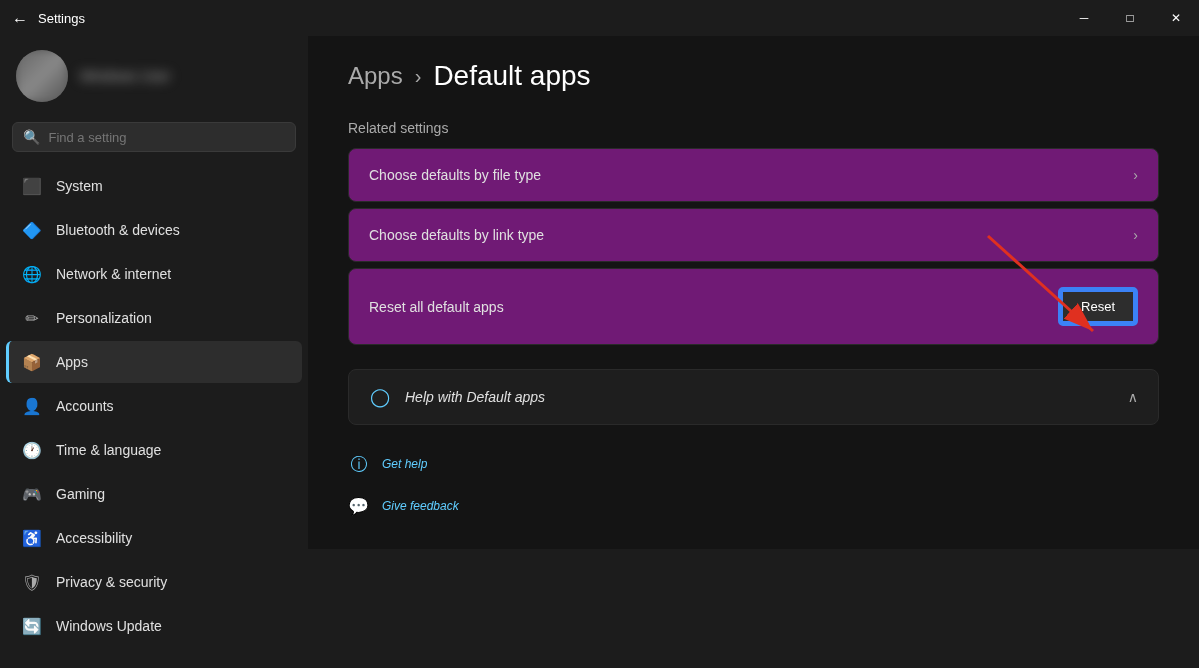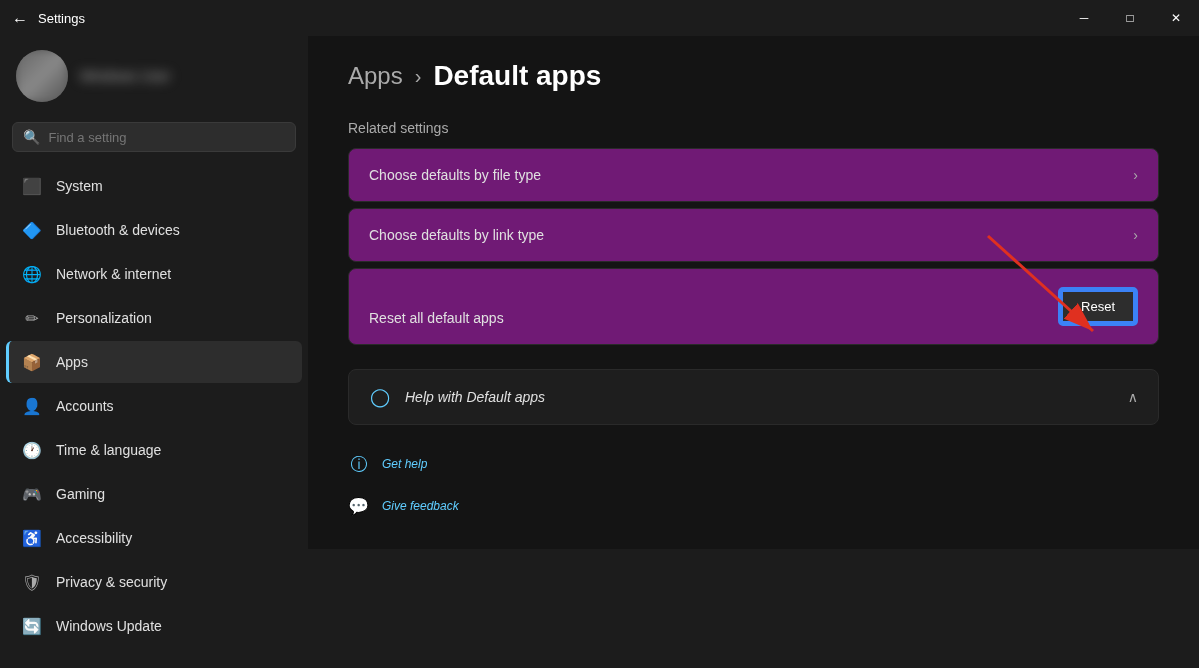--- a/index.html
+++ b/index.html
@@ -187,21 +187,21 @@
       cursor: pointer;
       font-weight: 400;
     }
     .breadcrumb-sep {
       font-size: 20px;
       color: #aaa;
       margin: 0 4px;
     }
     .page-title {
       font-size: 28px;
-      font-weight: 700;
+      font-weight: 400;
       color: #ffffff;
     }
 
     .section-label {
       font-size: 14px;
       color: #aaa;
       margin-bottom: 12px;
       font-weight: 400;
     }
 
@@ -223,21 +223,21 @@
       font-size: 14px;
       color: #e0e0e0;
     }
     .card-chevron {
       color: #aaa;
       font-size: 14px;
     }
 
     .reset-row {
       display: flex;
-      align-items: flex-end;
+      align-items: center;
       justify-content: space-between;
       padding: 18px 20px;
     }
     .reset-btn {
       background: #2d2d2d;
       border: 5px solid #3b82f6;
       color: #ffffff;
       padding: 7px 18px;
       border-radius: 5px;
       font-size: 13px;

